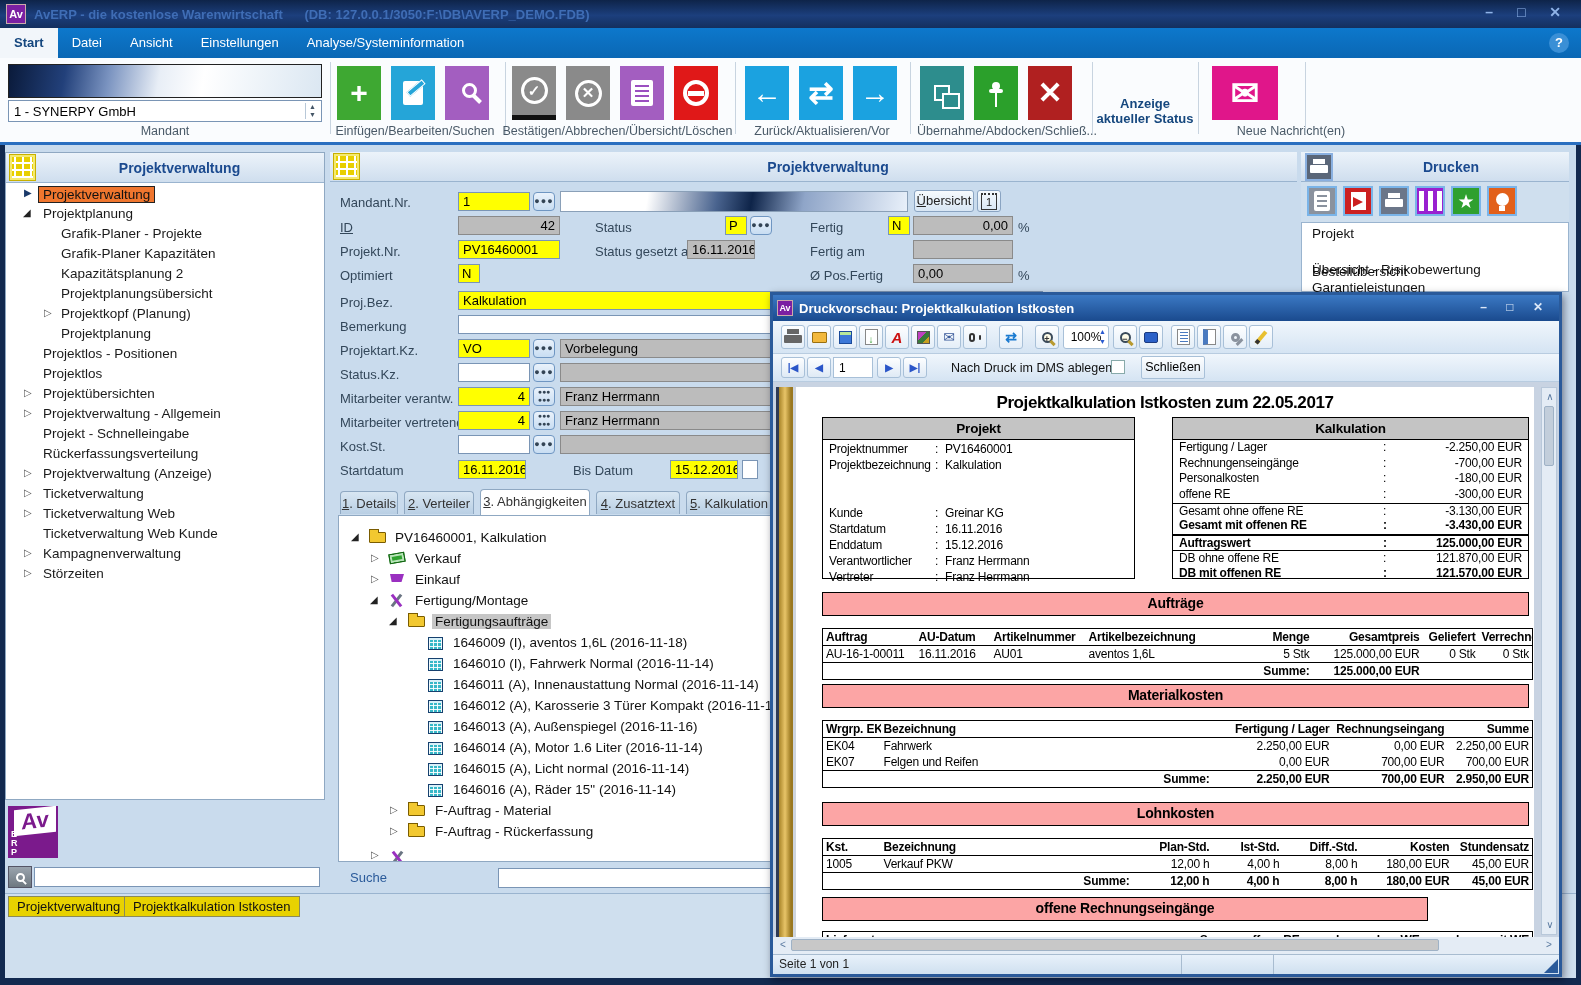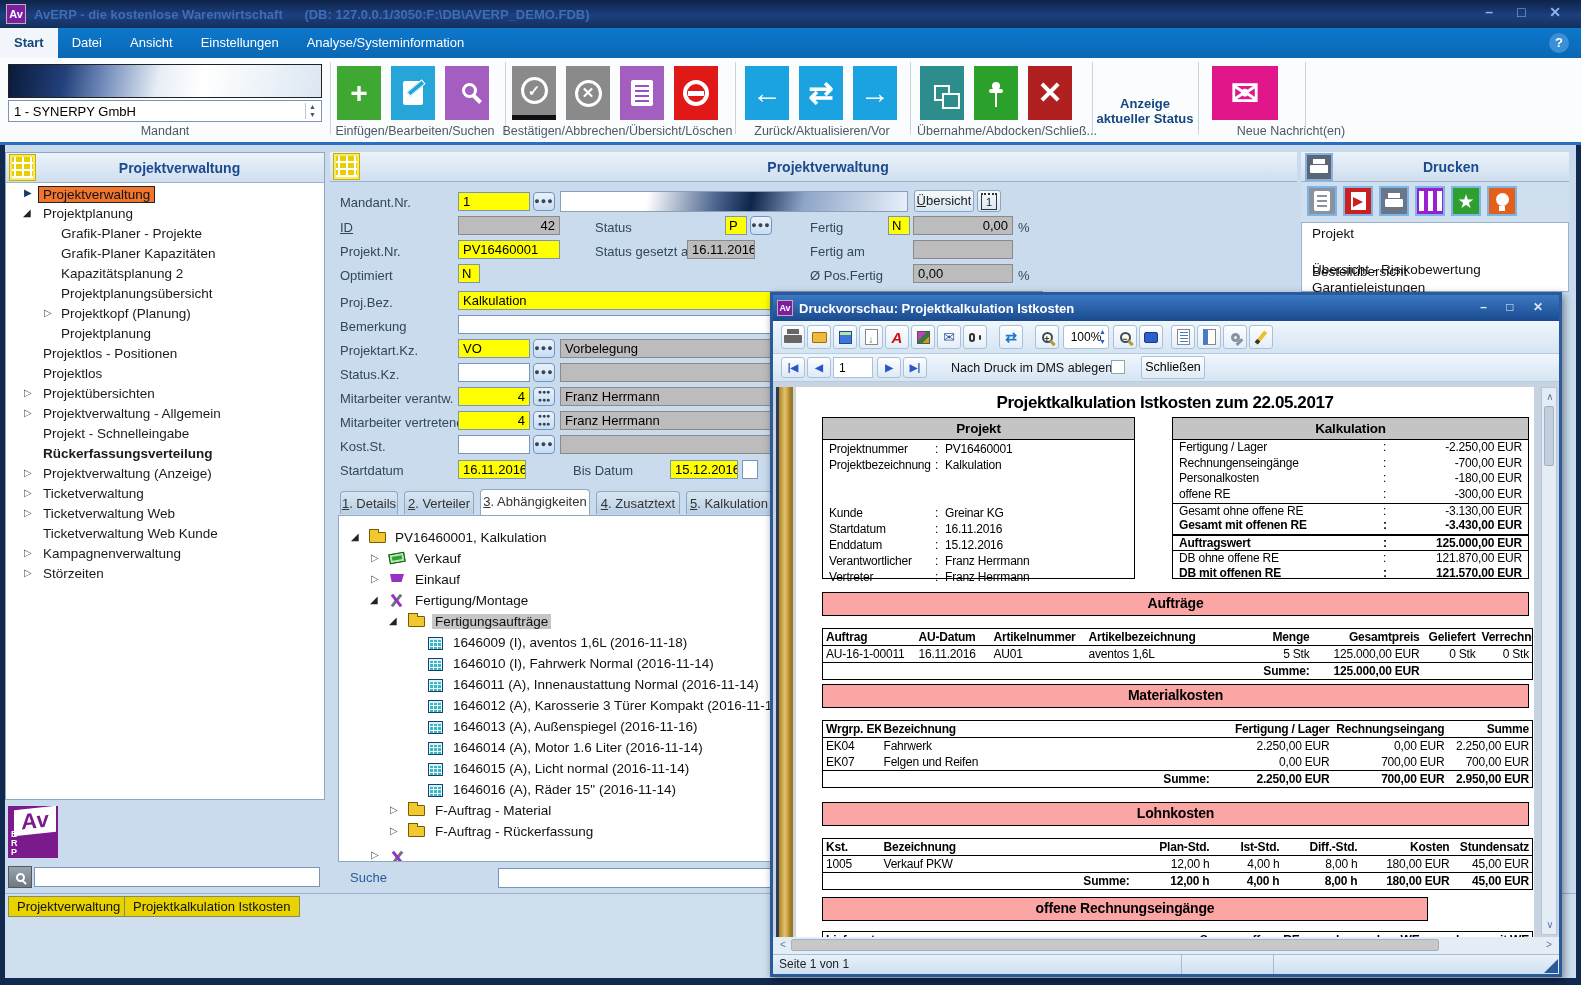--- a/index.html
+++ b/index.html
@@ -283,21 +283,21 @@
         <span class="lab" style="left:37px;">Projektübersichten</span>
       </div>
     <div class="sb-item" style="left:0;top:253px;width:100%;">
         <span class="ar ar-col" style="left:18px;">▷</span>
         <span class="lab" style="left:37px;">Projektverwaltung - Allgemein</span>
       </div>
     <div class="sb-item" style="left:0;top:273px;width:100%;">
         <span class="lab" style="left:37px;">Projekt - Schnelleingabe</span>
       </div>
     <div class="sb-item" style="left:0;top:293px;width:100%;">
-        <span class="lab" style="left:37px;font-weight:bold;">Rückerfassungsverteilung</span>
+        <span class="lab" style="left:37px;">Rückerfassungsverteilung</span>
       </div>
     <div class="sb-item" style="left:0;top:313px;width:100%;">
         <span class="ar ar-col" style="left:18px;">▷</span>
         <span class="lab" style="left:37px;">Projektverwaltung (Anzeige)</span>
       </div>
     <div class="sb-item" style="left:0;top:333px;width:100%;">
         <span class="ar ar-col" style="left:18px;">▷</span>
         <span class="lab" style="left:37px;">Ticketverwaltung</span>
       </div>
     <div class="sb-item" style="left:0;top:353px;width:100%;">

